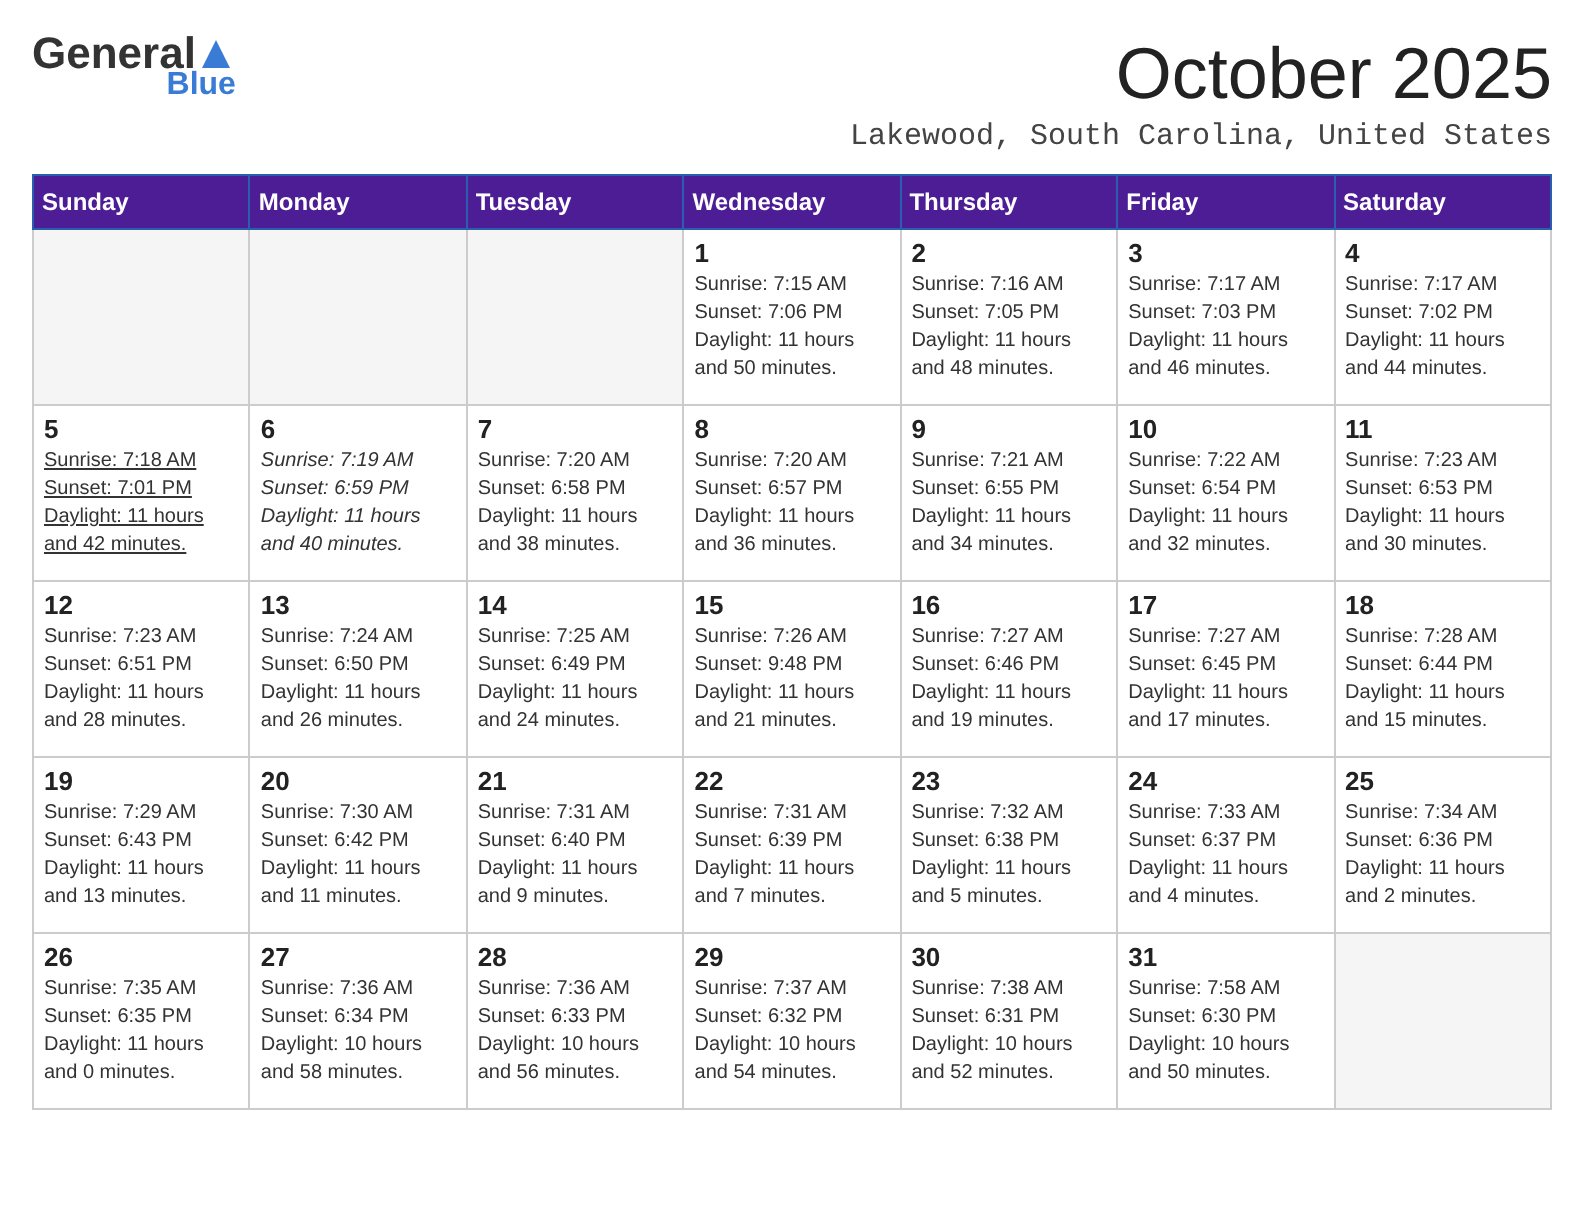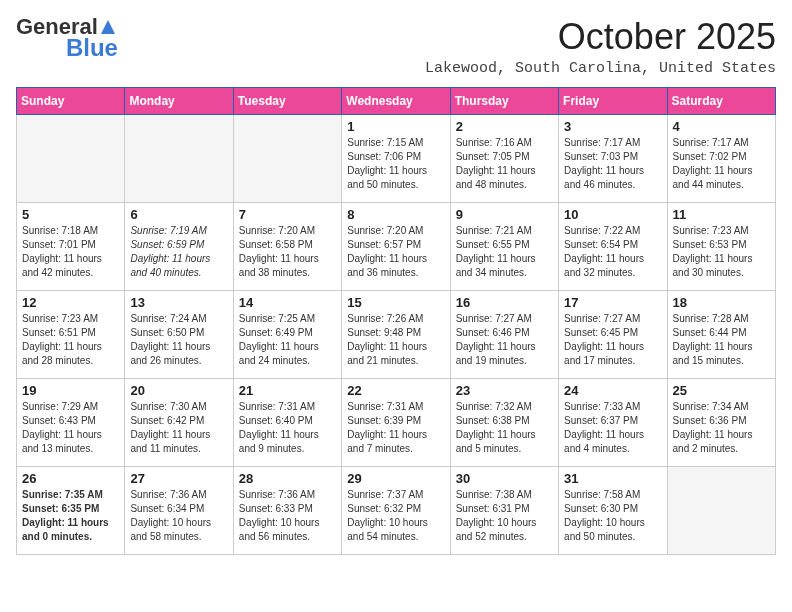--- a/index.html
+++ b/index.html
@@ -26,21 +26,21 @@
       align-items: center;
       font-size: 22px;
       font-weight: bold;
       color: #1a1a2e;
       line-height: 1;
     }
     .logo-general { color: #333; }
     .logo-blue-line {
       display: block;
       color: #3a7bd5;
-      font-size: 24px;
+      font-size: 16px;
       font-weight: bold;
       margin-top: -4px;
     }
     .title-section {
       text-align: right;
     }
     .month-title {
       font-size: 36px;
       font-weight: normal;
       color: #222;
@@ -50,21 +50,21 @@
       color: #444;
       margin-top: 2px;
       font-family: Liberation Mono, monospace;
     }
     .calendar {
       width: 100%;
       border-collapse: collapse;
       table-layout: fixed;
     }
     .calendar th {
-      background: #ec4899;
+      background: #4c1d95;
       color: #fff;
       font-size: 12px;
       font-weight: bold;
       padding: 6px 4px;
       text-align: left;
       border: 1px solid #2a5fb0;
     }
     .calendar td {
       border: 1px solid #ccc;
       vertical-align: top;
@@ -151,21 +151,21 @@
           <span class="day-num">4</span>
           <div class="day-info" style="white-space: pre-line;">Sunrise: 7:17 AM
 Sunset: 7:02 PM
 Daylight: 11 hours
 and 44 minutes.</div>
         </td>
       </tr>
       <tr>
         <td>
           <span class="day-num">5</span>
-          <div class="day-info" style="white-space: pre-line;">Sunrise: 7:18 AM
+          <div class="day-info" style="white-space: pre-line; text-decoration: underline;">Sunrise: 7:18 AM
 Sunset: 7:01 PM
 Daylight: 11 hours
 and 42 minutes.</div>
         </td>
         <td>
           <span class="day-num">6</span>
           <div class="day-info" style="white-space: pre-line; font-style: italic;">Sunrise: 7:19 AM
 Sunset: 6:59 PM
 Daylight: 11 hours
 and 40 minutes.</div>
@@ -304,21 +304,21 @@
           <span class="day-num">25</span>
           <div class="day-info" style="white-space: pre-line;">Sunrise: 7:34 AM
 Sunset: 6:36 PM
 Daylight: 11 hours
 and 2 minutes.</div>
         </td>
       </tr>
       <tr>
         <td>
           <span class="day-num">26</span>
-          <div class="day-info" style="white-space: pre-line; font-weight: bold;">Sunrise: 7:35 AM
+          <div class="day-info" style="white-space: pre-line;">Sunrise: 7:35 AM
 Sunset: 6:35 PM
 Daylight: 11 hours
 and 0 minutes.</div>
         </td>
         <td>
           <span class="day-num">27</span>
           <div class="day-info" style="white-space: pre-line;">Sunrise: 7:36 AM
 Sunset: 6:34 PM
 Daylight: 10 hours
 and 58 minutes.</div>

